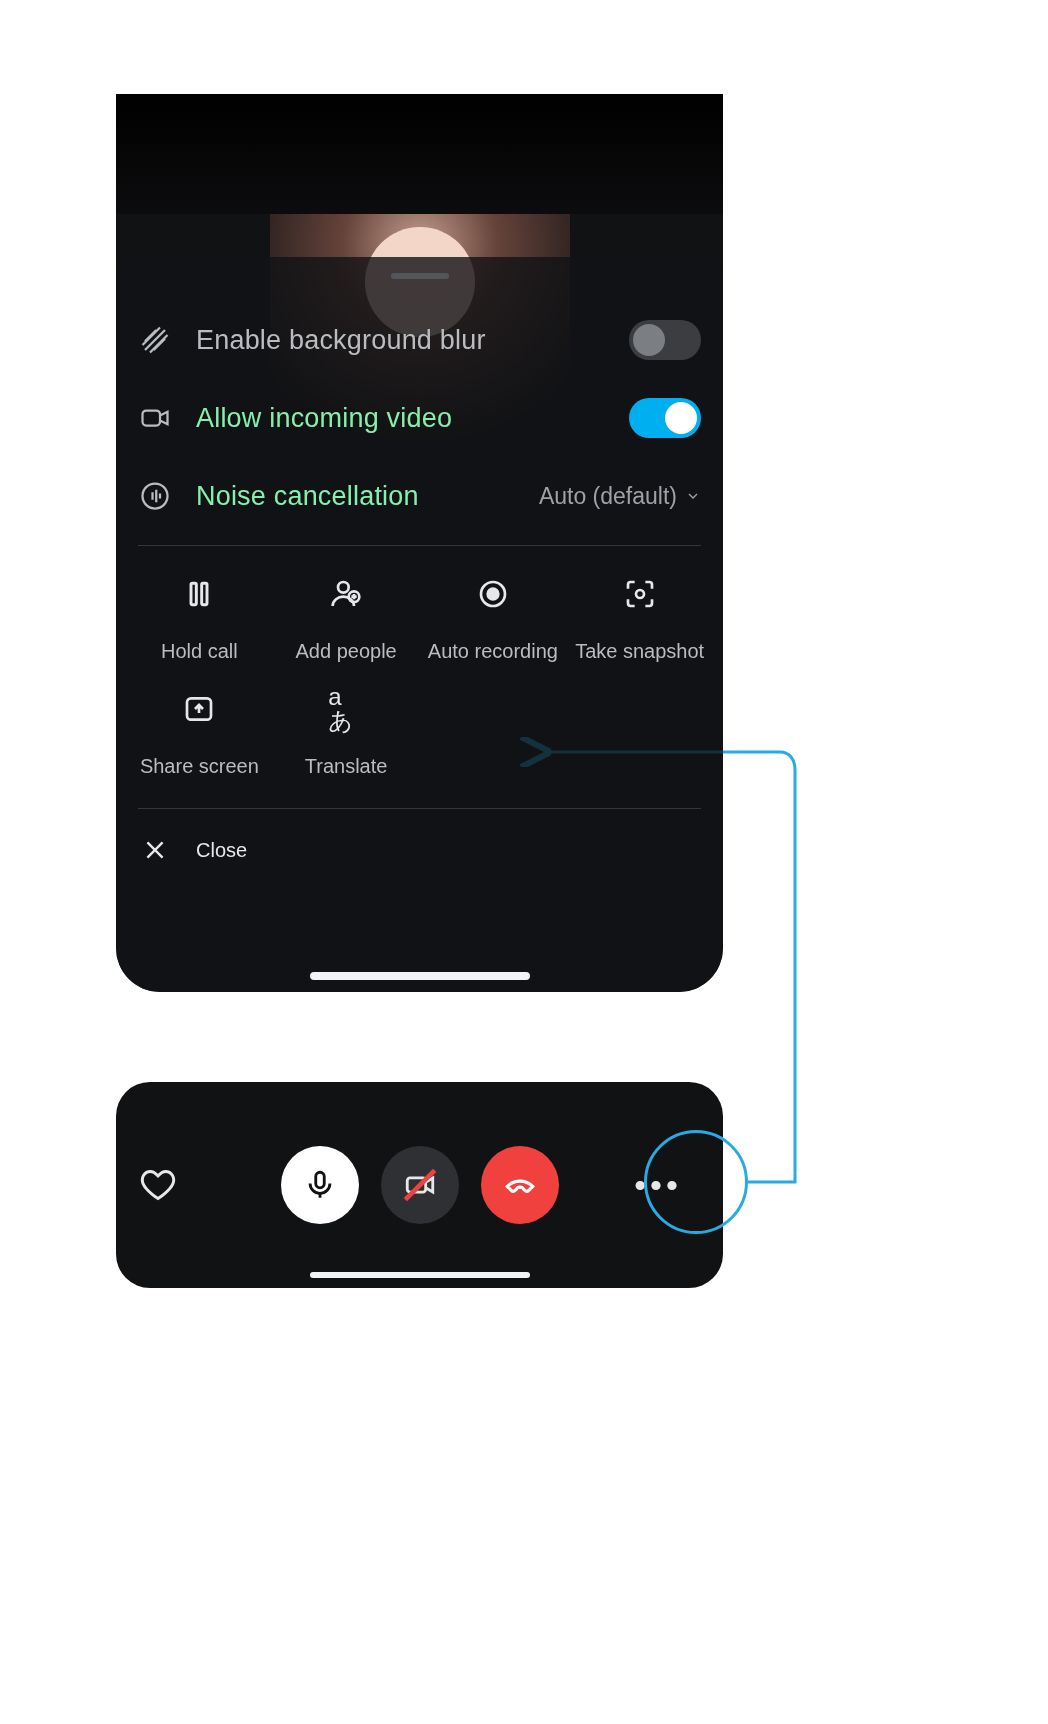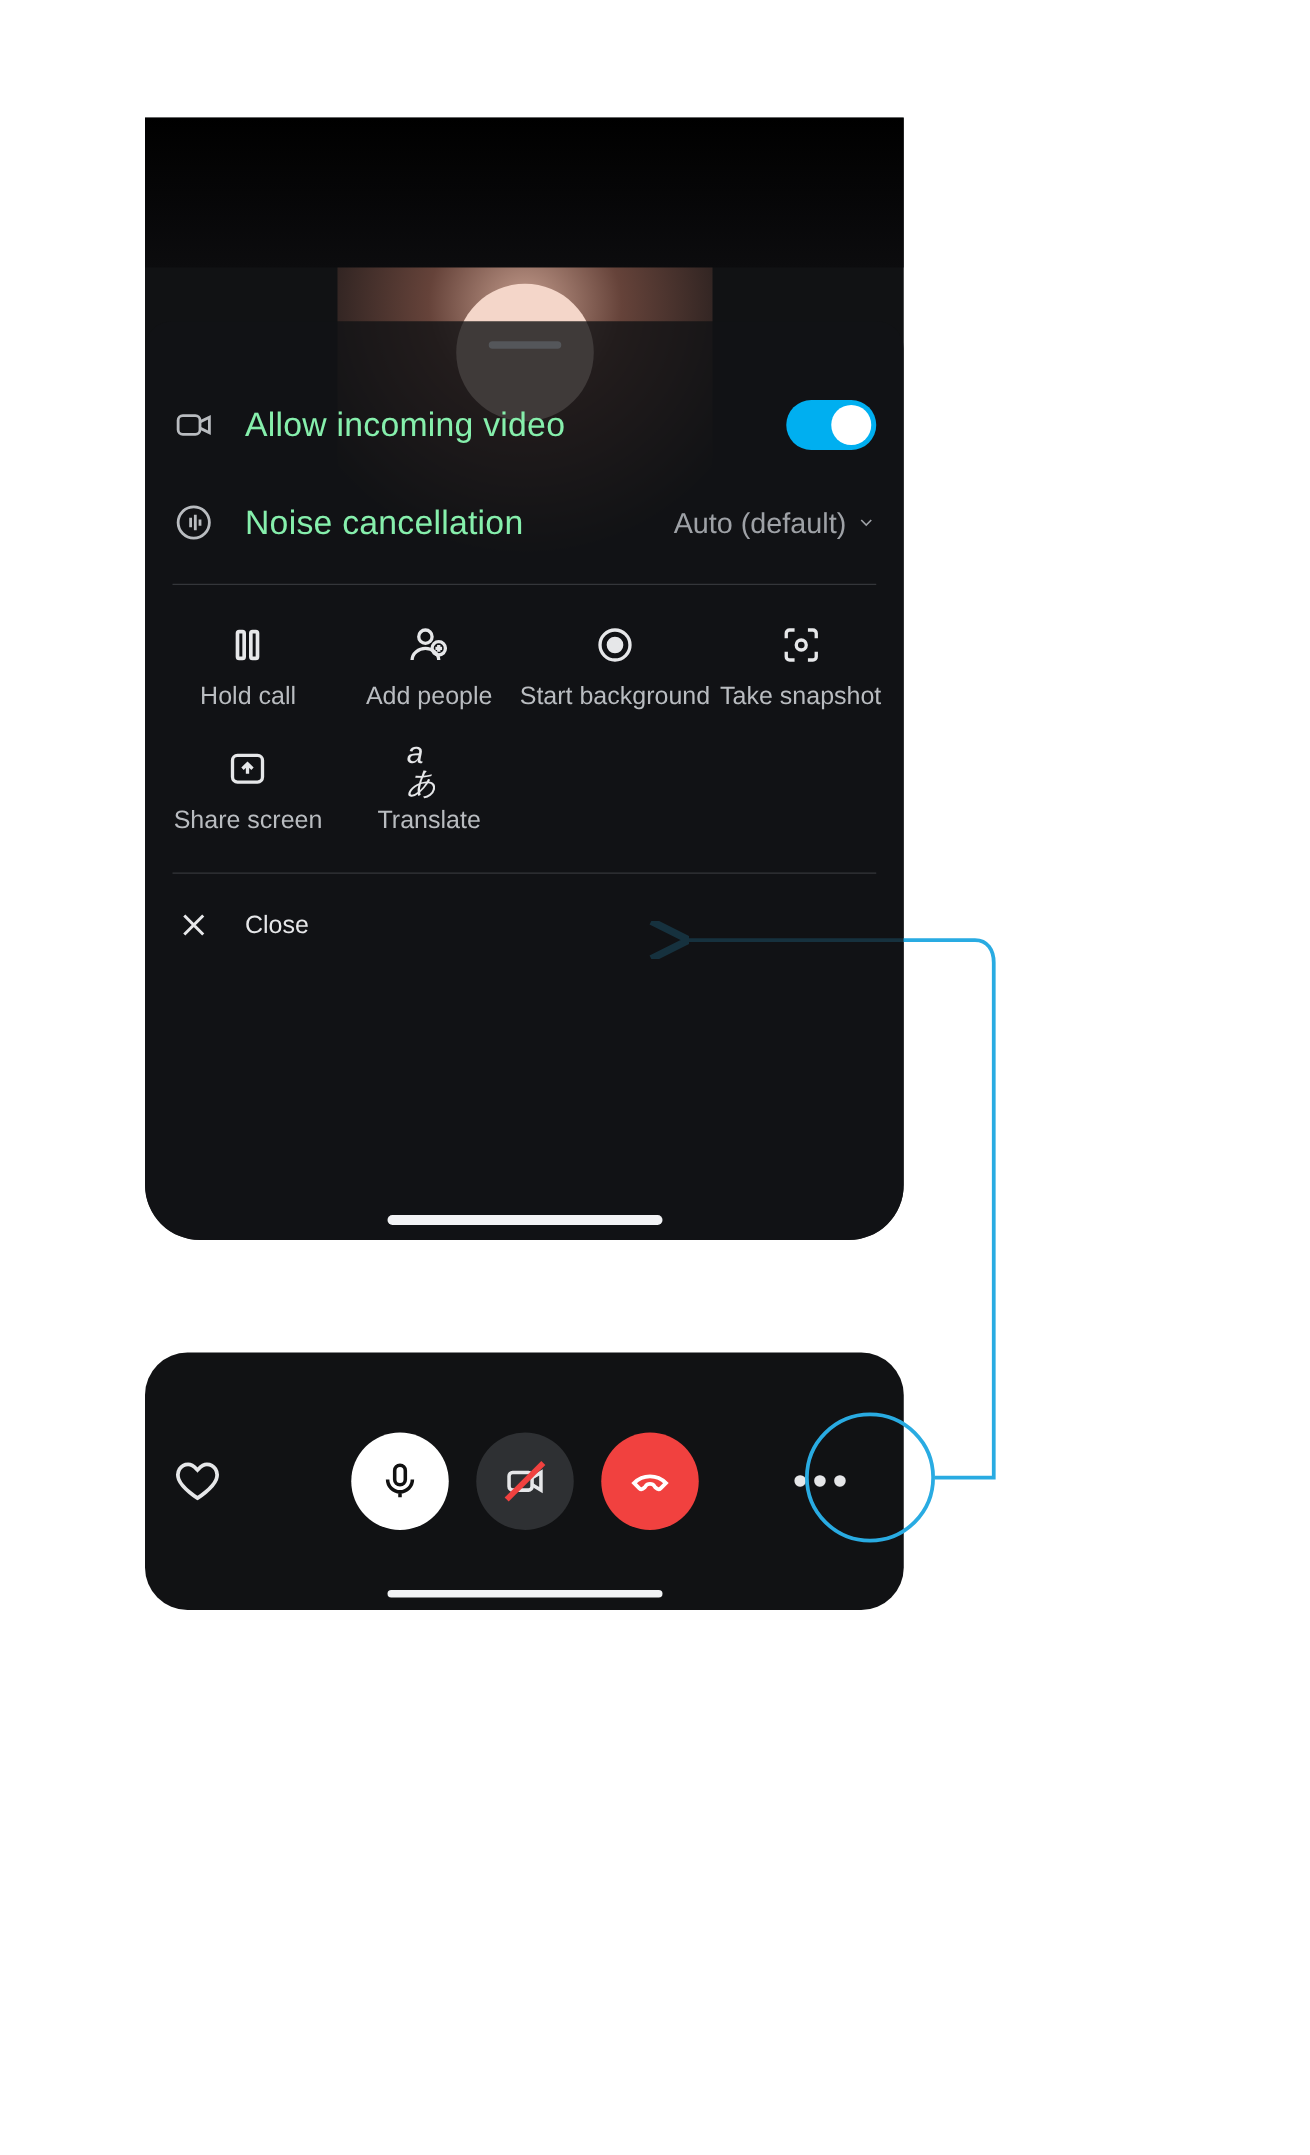--- a/index.html
+++ b/index.html
@@ -127,22 +127,21 @@
     display: flex;
     flex-direction: column;
     align-items: center;
     justify-content: center;
     cursor: pointer;
   }
   .action-icon {
     width: 36px; height: 36px;
     display: flex; align-items: center; justify-content: center;
     color: #e6e7e9;
-    margin-bottom: 12px;
-    font-style: italic;
+    margin-bottom: 28px;
   }
   .action-icon svg { width: 32px; height: 32px; stroke: currentColor; }
   .action-label {
     font-size: 20px;
     color: #b9bcc0;
     text-align: center;
     white-space: nowrap;
   }
 
   .divider2 {
@@ -264,20 +263,35 @@
 <div class="phone-top">
   <div class="top-gradient"></div>
   <div class="avatar-top"></div>
   <div class="avatar-glow"></div>
 
   <div class="sheet">
     <div class="grabber"></div>
 
     <div class="settings-block">
 
+      <div class="setting-row">
+        <div class="setting-icon">
+          <svg viewBox="0 0 24 24" fill="none" stroke="currentColor" stroke-width="1.8">
+            <path d="M4 20 L20 4"></path>
+              <path d="M2 16 L16 2"></path>
+              <path d="M8 22 L22 8"></path>
+            <path d="M4 13 L13 4"></path>
+              <path d="M11 20 L20 11"></path>
+          </svg>
+        </div>
+        <div class="setting-label">Enable background blur</div>
+        <div class="toggle off">
+          <div class="knob"></div>
+        </div>
+      </div>
 
       <div class="setting-row">
         <div class="setting-icon">
           <svg viewBox="0 0 24 24" fill="none" stroke="currentColor" stroke-width="1.8">
             <rect x="2" y="6" width="14" height="12" rx="3"></rect>
             <path d="M16 10 L22 7 V17 L16 14"></path>
           </svg>
         </div>
         <div class="setting-label bright">Allow incoming video</div>
         <div class="toggle on">
@@ -328,21 +342,21 @@
         <div class="action-label">Add people</div>
       </div>
 
       <div class="action">
         <div class="action-icon">
           <svg viewBox="0 0 24 24" fill="none" stroke="currentColor" stroke-width="2">
             <circle cx="12" cy="12" r="9"></circle>
               <circle cx="12" cy="12" r="4" fill="currentColor"></circle>
           </svg>
         </div>
-        <div class="action-label">Start background</div>
+        <div class="action-label">Auto recording</div>
       </div>
 
       <div class="action">
         <div class="action-icon">
           <svg viewBox="0 0 24 24" fill="none" stroke="currentColor" stroke-width="2">
             <path d="M3 8V5a2 2 0 0 1 2-2h3 M21 8V5a2 2 0 0 0-2-2h-3 M3 16v3a2 2 0 0 0 2 2h3 M21 16v3a2 2 0 0 1-2 2h-3"></path>
             <circle cx="12" cy="12" r="3"></circle>
           </svg>
         </div>
         <div class="action-label">Take snapshot</div>

